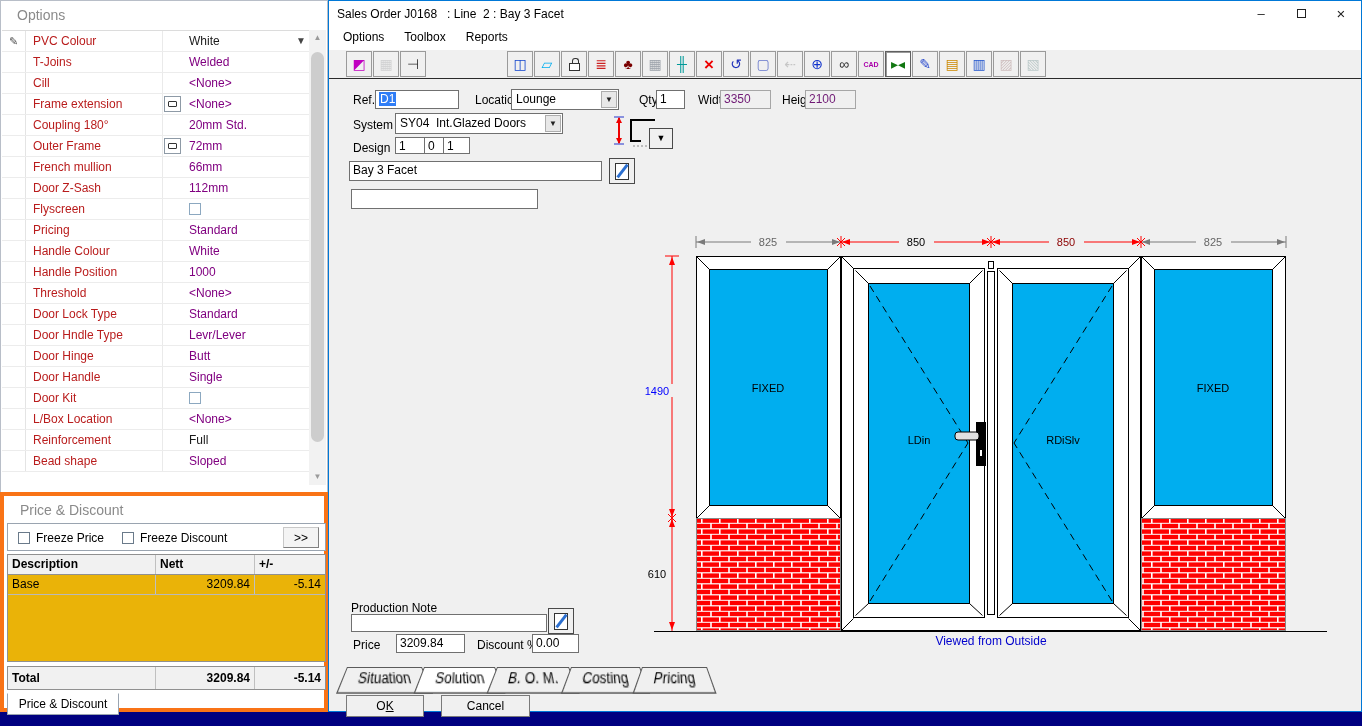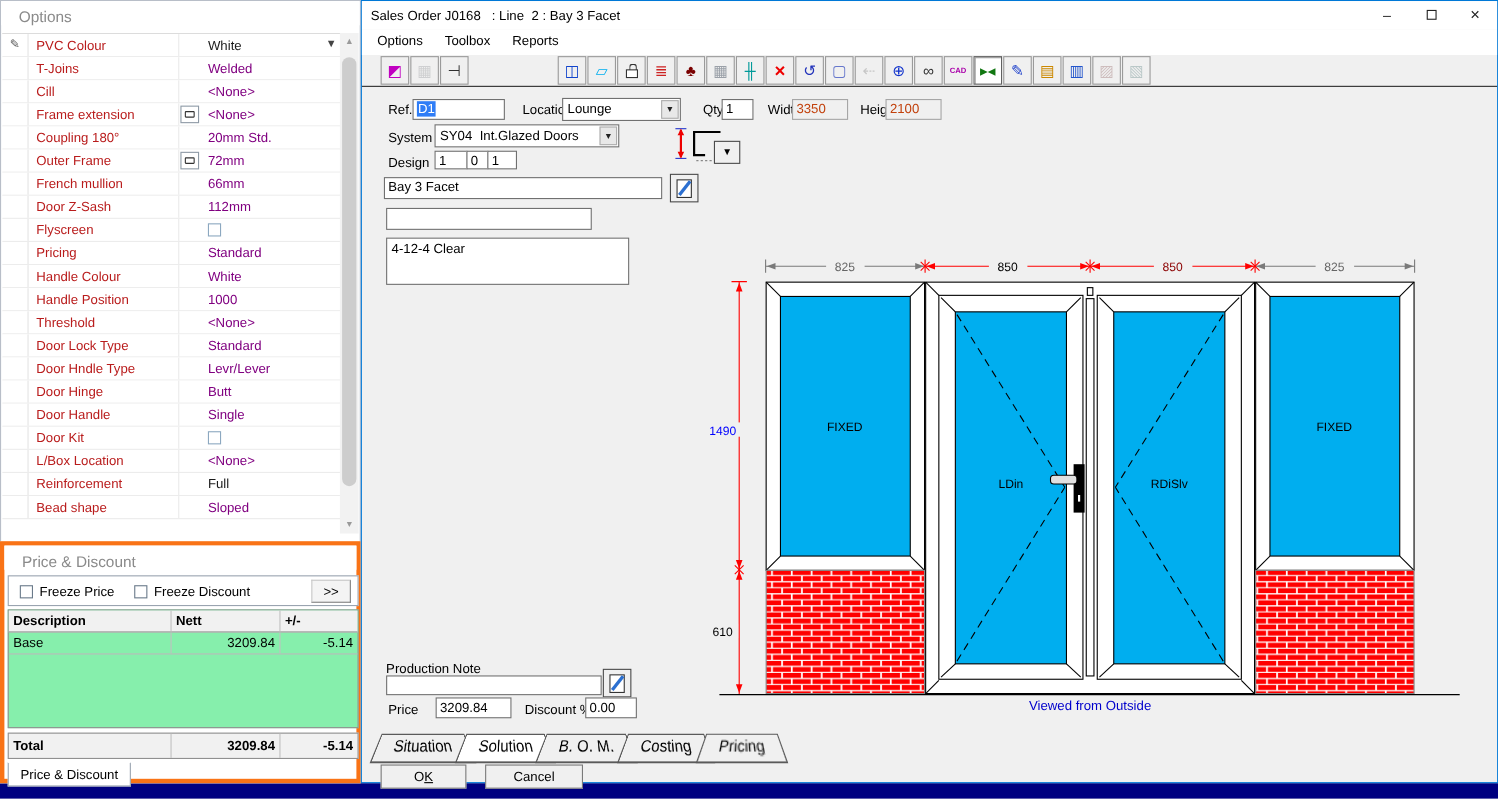--- a/index.html
+++ b/index.html
@@ -25,21 +25,21 @@
   .sb-up{top:0}.sb-down{bottom:0}
   .sb-thumb{position:absolute;left:2px;top:22px;width:13px;height:390px;background:#cdcdcd;border-radius:7px}
 
   
   .price-panel{position:absolute;left:0;top:492px;width:328px;height:220px;background:#fff;border:4px solid #f97316}
   .freeze-box{position:absolute;left:3px;top:27px;width:319px;height:28px;border:1px solid #9aa4b0;background:#fff}
   .wchk{display:inline-block;width:12px;height:12px;border:1px solid #6a7a8a;background:#fff;vertical-align:middle;margin:-2px 6px 0 0}
   .freeze-item{position:absolute;top:7px;font-size:12px;white-space:nowrap}
   .fi1{left:10px}.fi2{left:114px}
   .btn-more{position:absolute;right:6px;top:3px;width:36px;height:21px;background:#f4f4f4;border:1px solid #808080;border-left-color:#c8c8c8;border-top-color:#c8c8c8;font-size:12px;padding:0}
-  .price-table{position:absolute;left:3px;top:58px;width:319px;height:108px;border:1px solid #909090;background:#86efac}
+  .price-table{position:absolute;left:3px;top:58px;width:319px;height:108px;border:1px solid #909090;background:#eab308}
   .pt-row{display:flex;height:20px;line-height:19px}
   .pt-head{background:#f1f1f1;border-bottom:1px solid #909090;font-weight:bold}
   .pt-body .pt-row{border-bottom:1px solid #b9b9b9}
   .pt-c1{width:148px;padding-left:4px;border-right:1px solid #c0c0c0;flex:none;overflow:hidden}
   .pt-c2{width:99px;padding:0 4px;border-right:1px solid #c0c0c0;flex:none;text-align:left}
   .pt-head .pt-c2,.pt-head .pt-c3{text-align:left;padding-left:4px}
   .pt-body .pt-c2,.pt-body .pt-c3,.total-row .pt-c2,.total-row .pt-c3{text-align:right}
   .pt-c3{flex:1;padding:0 4px}
   .total-row{position:absolute;left:3px;top:170px;width:319px;height:24px;border:1px solid #909090;background:#f1f1f1;font-weight:bold;display:flex;line-height:22px}
   .pp-tab{position:absolute;left:3px;top:197px;width:112px;height:22px;background:#fff;border:1px solid #9aa4b0;border-top:1px solid #fff;text-align:center;line-height:20px}
@@ -60,21 +60,21 @@
   .tb-btn.pressed{background:#fff;border-color:#606060;box-shadow:inset 1px 1px 0 #9a9a9a}
   .tb-btn.disabled .tb-glyph{opacity:.4;filter:grayscale(.6)}
   .tb-glyph{font-size:14px;line-height:1}
   .tb-glyph.gbig{font-size:17px;font-weight:bold}
   .tb-glyph.gsmall{font-size:7px;font-weight:bold;letter-spacing:0}
   .ic-lock{position:relative;display:inline-block;width:11px;height:8px;background:#fff;border:1px solid #333;margin-top:6px}
   .ic-lock::before{content:"";position:absolute;left:2px;top:-6px;width:5px;height:5px;border:1px solid #333;border-bottom:none;border-radius:3px 3px 0 0}
 
   .lbl{position:absolute;font-size:12px;white-space:nowrap}
   .tb-input{position:absolute;background:#fff;border:1px solid #707070;font-size:12px;padding:1px 3px;font-family:inherit;line-height:15px;white-space:pre}
-  .dis{background:#f0f0f0;color:#c2410c;border-color:#a6a6a6}
+  .dis{background:#f0f0f0;color:#701a75;border-color:#a6a6a6}
   .sel{background:#2f7df6;color:#fff;padding:0 1px}
   .combo{position:absolute;background:#fff;border:1px solid #707070}
   .combo .cv{position:absolute;left:4px;top:2px;white-space:pre;font-size:12px}
   .combo .cb{position:absolute;right:1px;top:1px;bottom:1px;width:16px;background:#e8e8e8;border:1px solid #adadad;text-align:center;font-size:8px;line-height:15px;color:#222}
   .edit-btn{position:absolute;width:26px;height:26px;background:#f0f0f0;border:1px solid #4a4a4a;padding:0;display:flex;align-items:center;justify-content:center}
   .ic-edit{position:relative;width:14px;height:17px;background:#fff;border:1px solid #333}
   .ic-edit::after{content:"";position:absolute;left:5px;top:-1px;width:3px;height:16px;background:#2b6fd0;transform:rotate(38deg)}
   .memo{position:absolute;background:#fff;border:1px solid #707070;padding:2px 4px;font-size:12px}
   .bay-dd{position:absolute;width:24px;height:21px;background:#f0f0f0;border:1px solid #4a4a4a;font-size:9px;padding:0;line-height:1}
 
@@ -535,21 +535,20 @@
     <polyline points="44,9 20,9 20,30 30,30" fill="none" stroke="#000" stroke-width="2"></polyline>
     <line x1="22" y1="35" x2="36" y2="35" stroke="#888" stroke-width="1" stroke-dasharray="2 2"></line>
   </svg>
   <button class="bay-dd" style="left:320px;top:127px">▼</button>
 
   <span class="tb-input" style="left:20px;top:160px;width:253px;height:20px">Bay 3 Facet</span>
   <button class="edit-btn" style="left:280px;top:157px">
       <span class="ic-edit"></span>
     </button>
   <span class="tb-input" style="left:22px;top:188px;width:187px;height:20px"></span>
-  <div class="memo" style="left:22px;top:215px;width:221px;height:43px">4-12-4 Clear</div>
 
   <svg class="drawing" viewBox="0 0 700 430">
     <defs>
       <pattern id="brick" width="18" height="11" patternUnits="userSpaceOnUse">
         <rect width="18" height="11" fill="#ffffff"></rect>
         <rect x="0.8" y="0.8" width="16.4" height="4.4" fill="#f00"></rect>
         <rect x="0" y="6.4" width="8" height="4.4" fill="#f00"></rect>
         <rect x="9.6" y="6.4" width="8.4" height="4.4" fill="#f00"></rect>
       </pattern>
     </defs>

